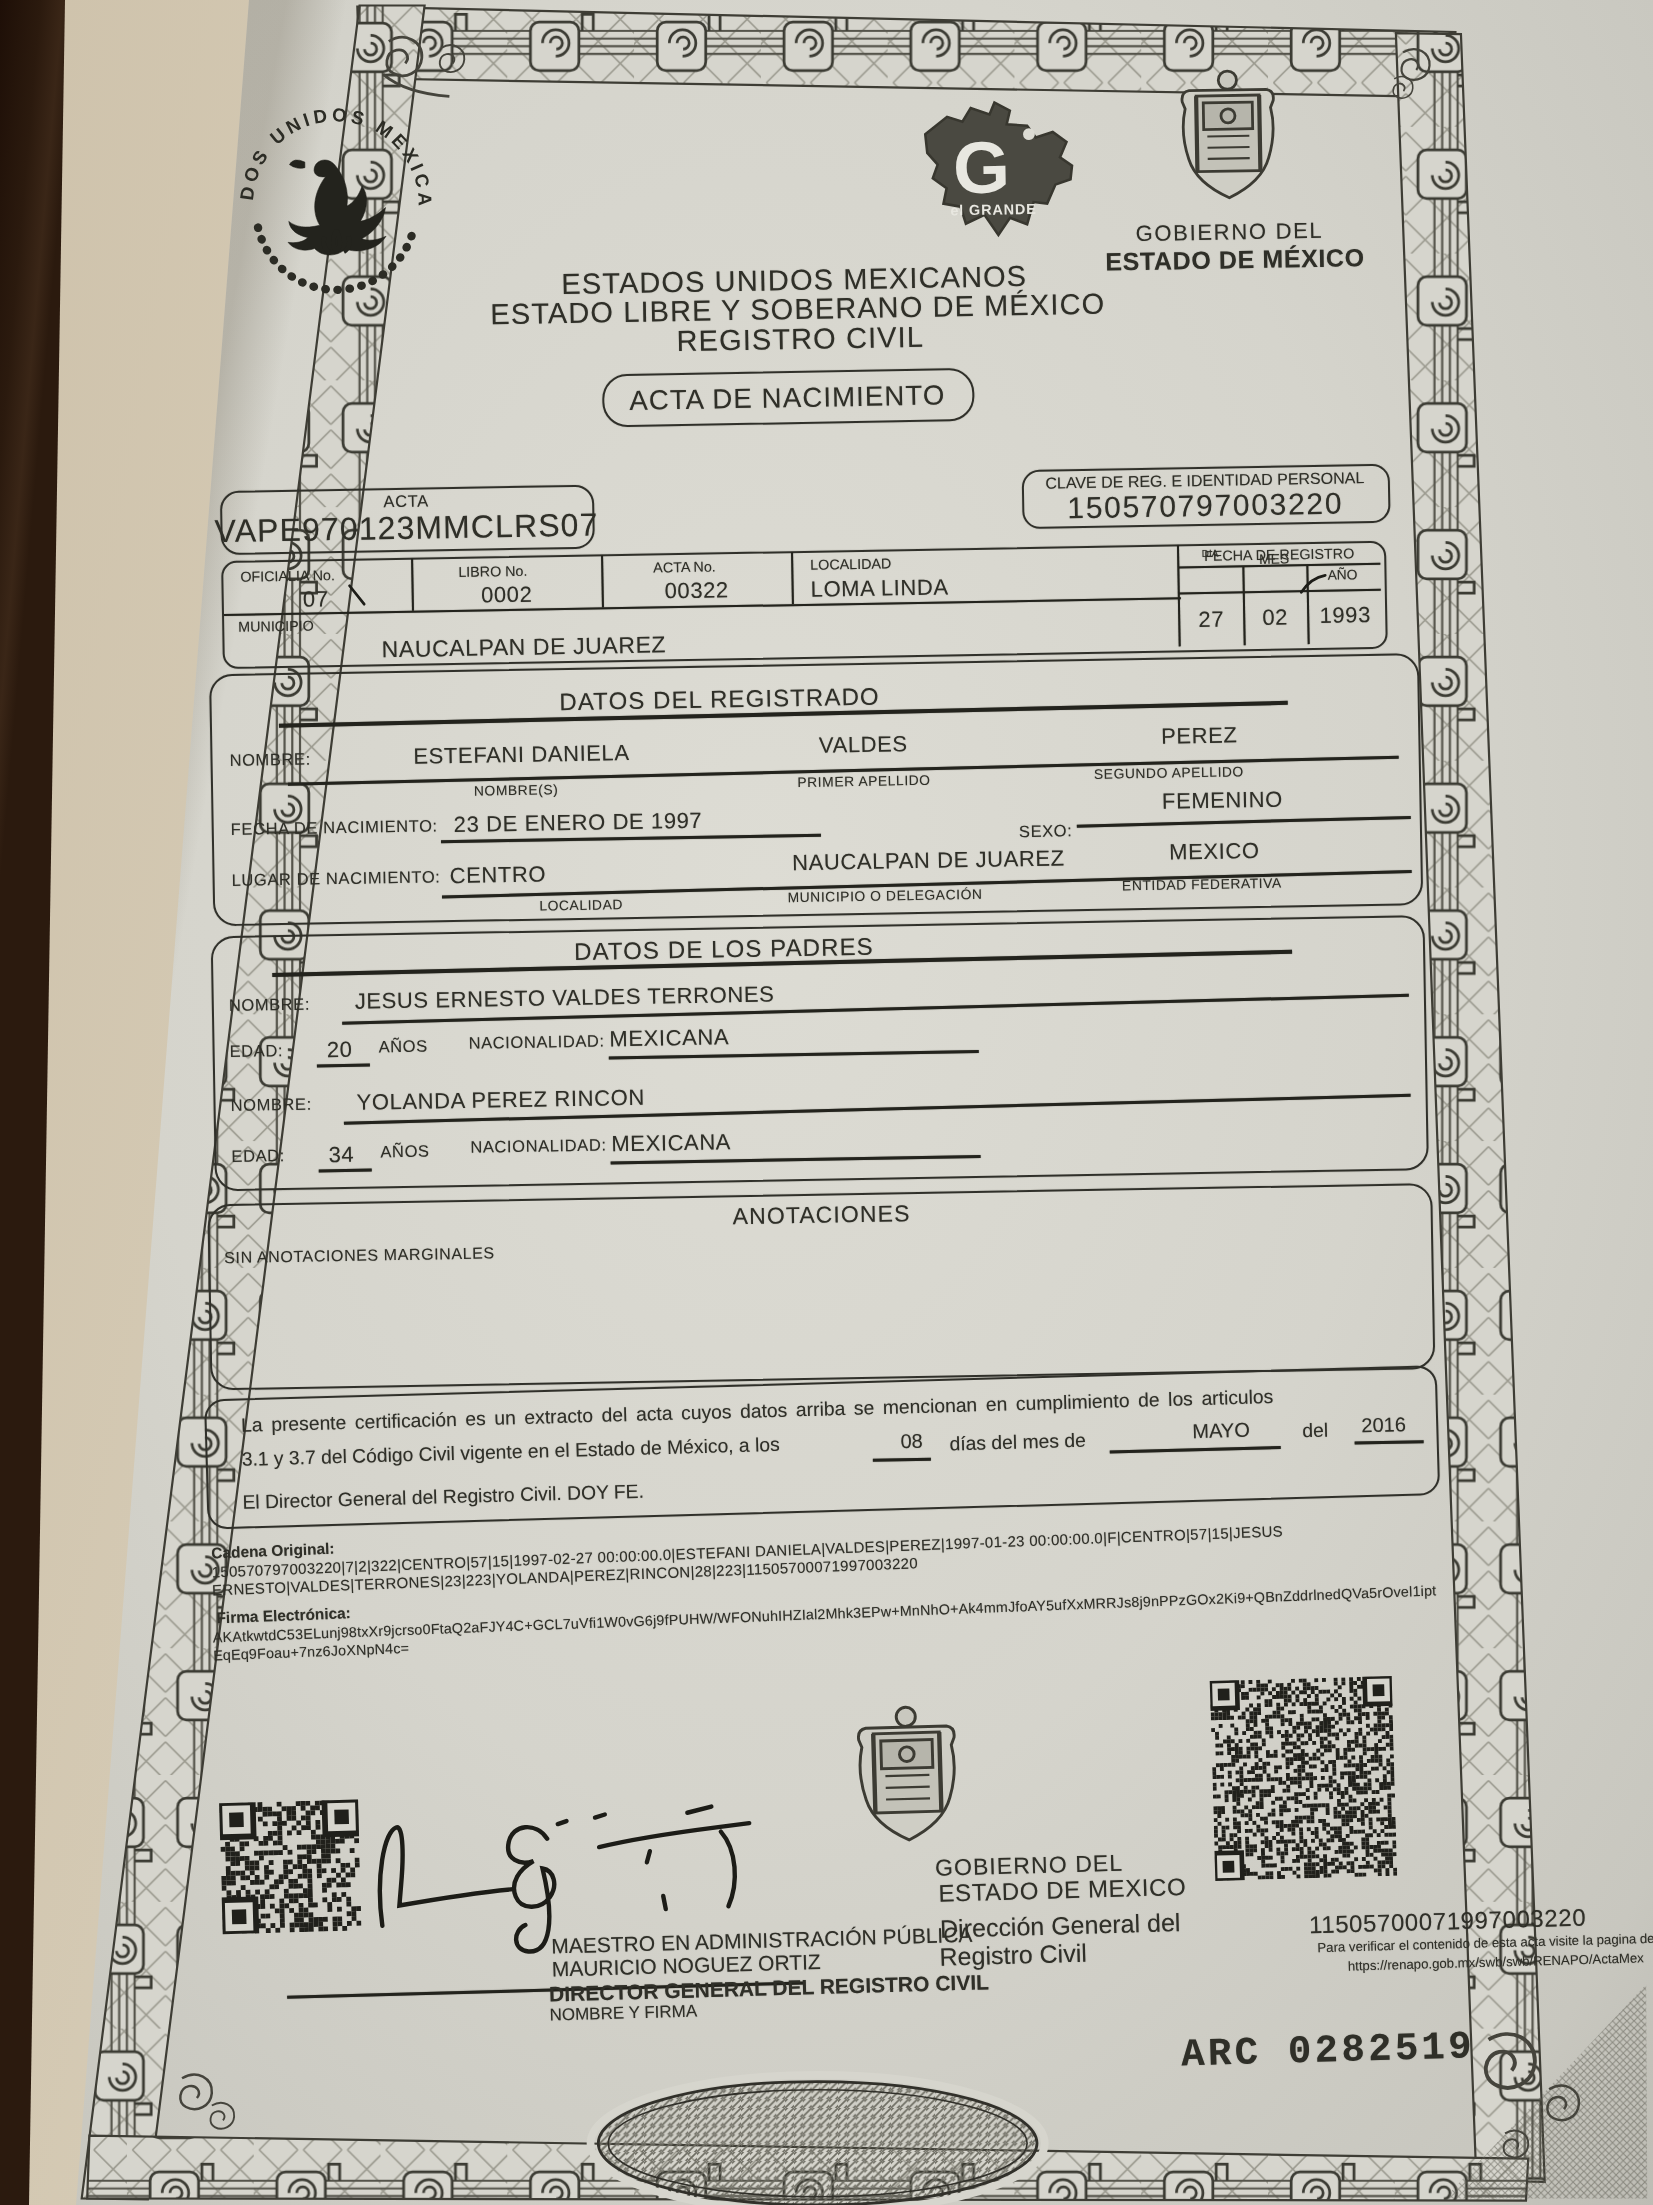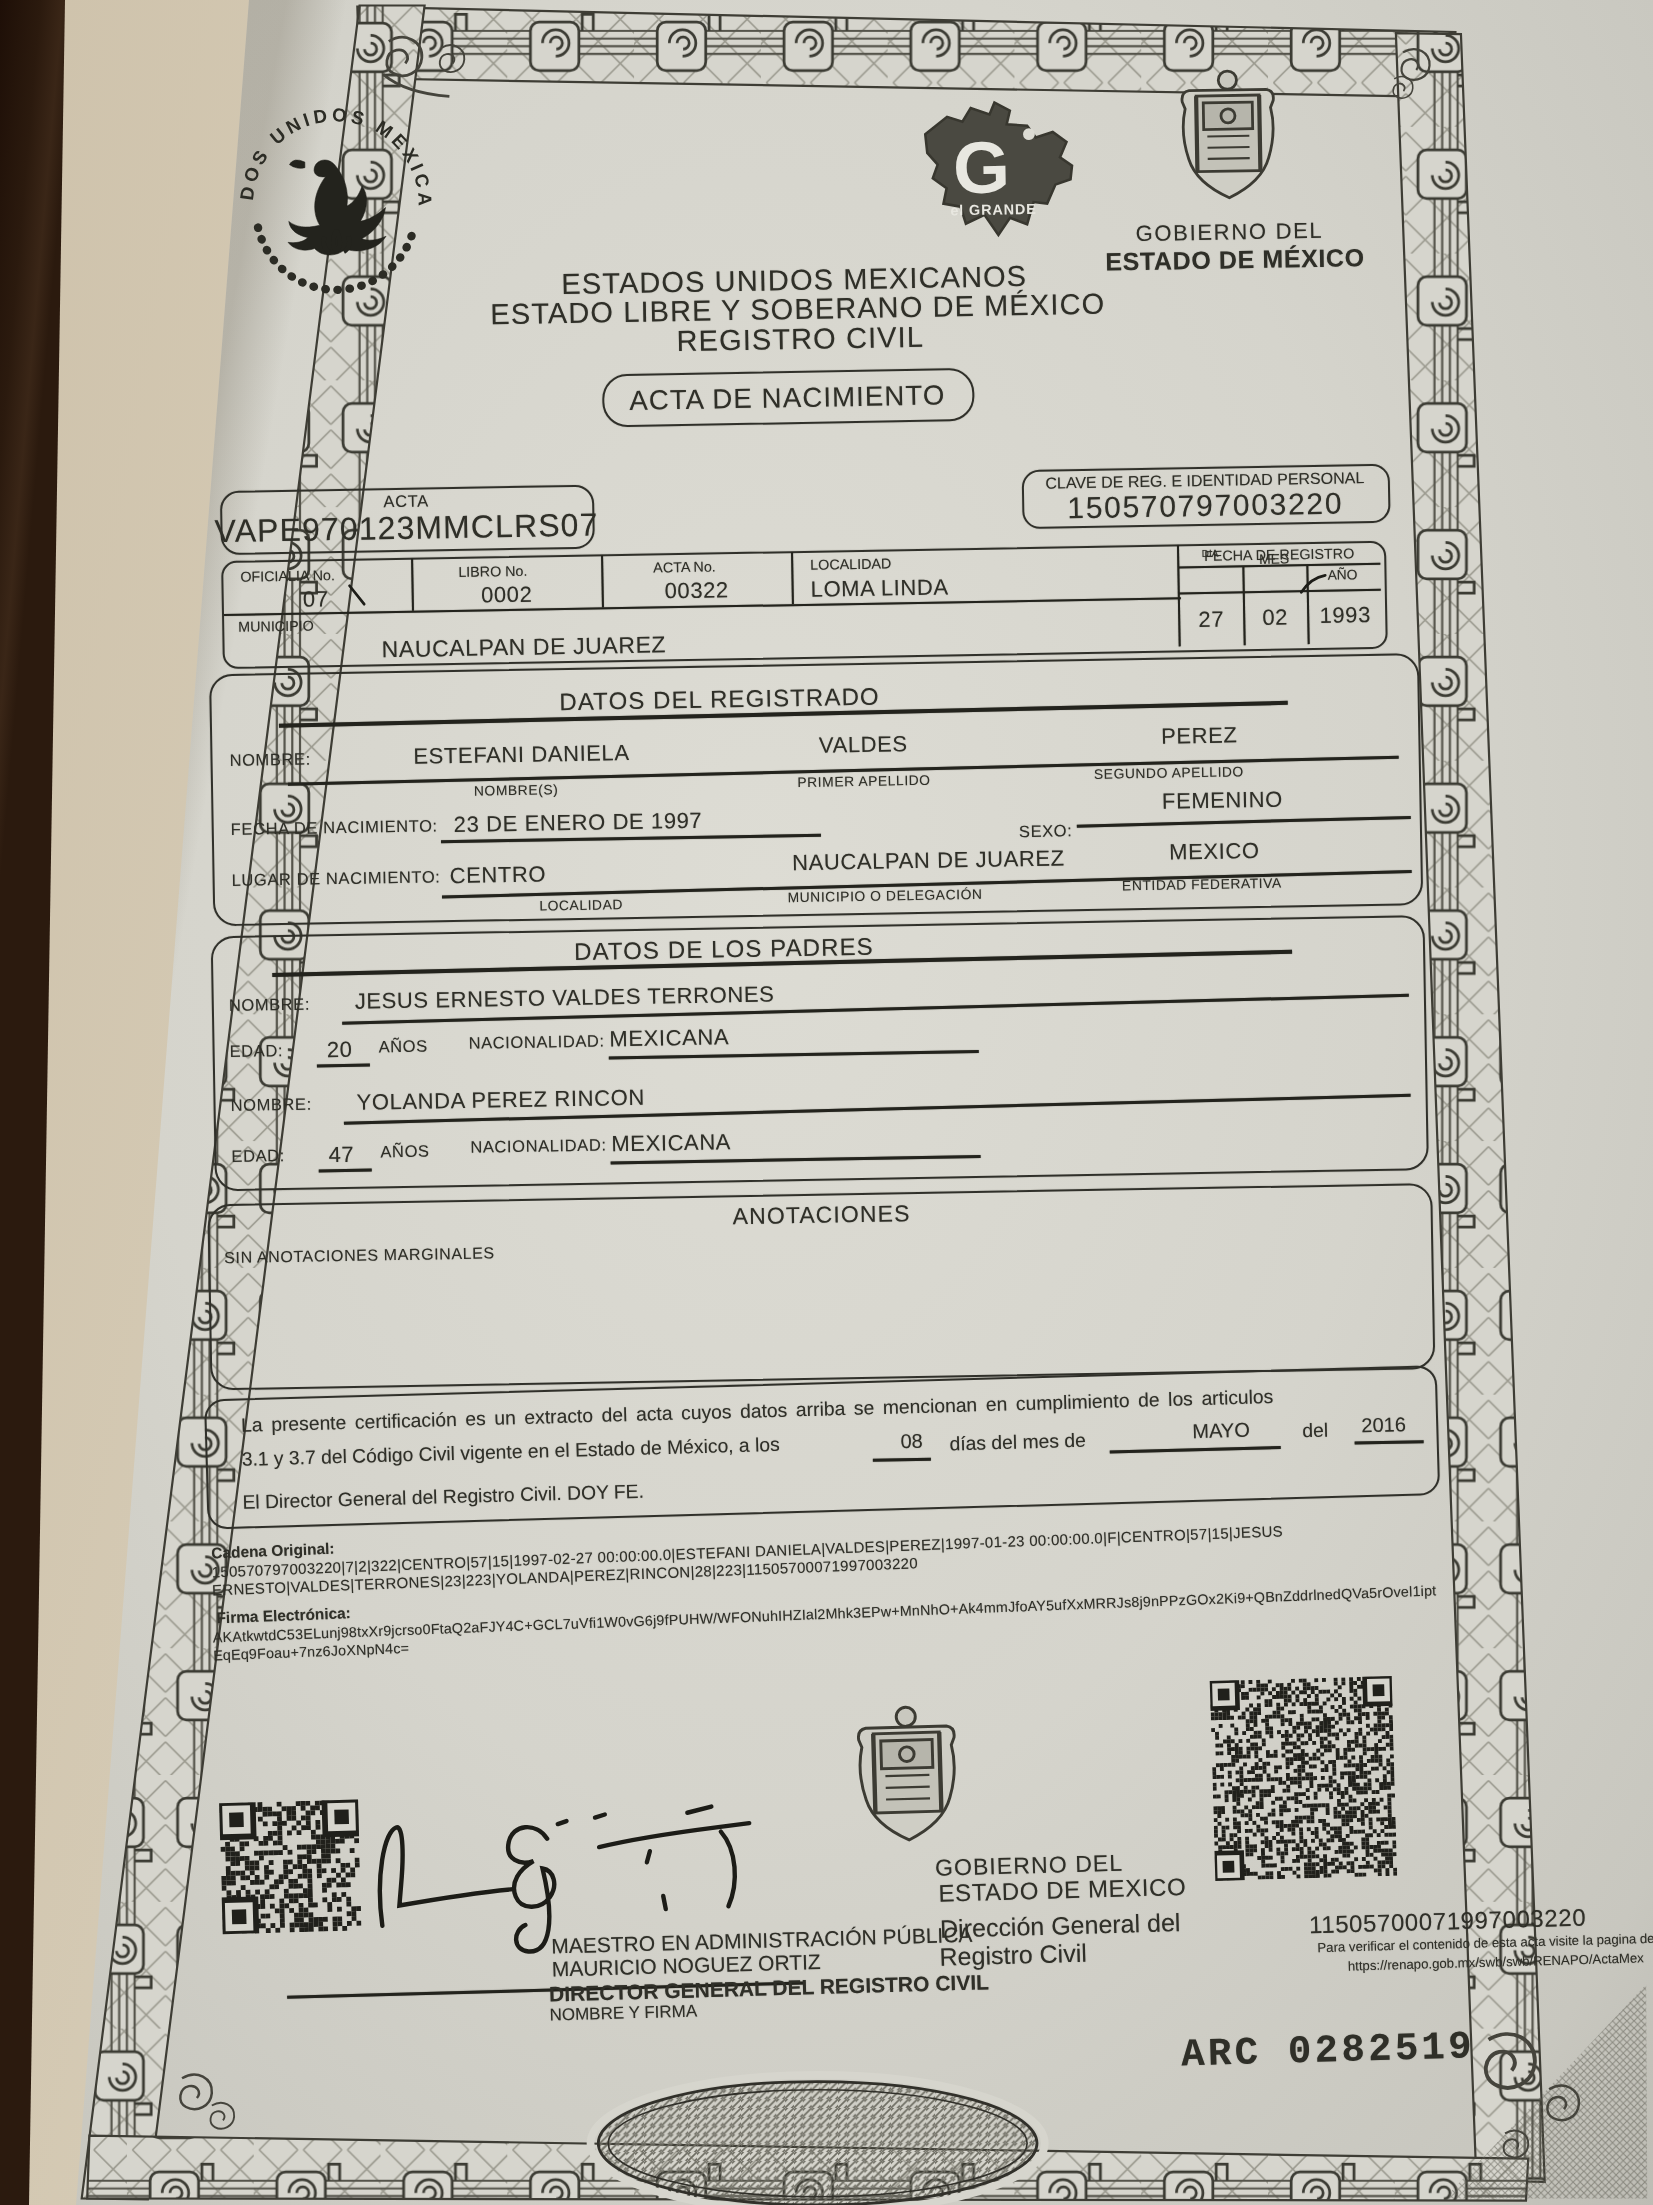--- a/index.html
+++ b/index.html
@@ -221,21 +221,21 @@
     <div class="abs ink ctr val" style="left:331px;top:1029px">20</div>
     <div class="abs ink lbl" style="left:370px;top:1030px">AÑOS</div>
     <div class="abs ink lbl" style="left:460px;top:1028px">NACIONALIDAD:</div>
     <div class="abs ink val" style="left:601px;top:1023px">MEXICANA</div>
     <div class="line" style="left:308px;top:1056px;width:53px"></div>
     <div class="line" style="left:600px;top:1053px;width:370px"></div>
     <div class="abs ink lbl" style="left:221px;top:1086px">NOMBRE:</div>
     <div class="abs ink val" style="left:347px;top:1082px">YOLANDA PEREZ RINCON</div>
     <div class="line" style="left:334px;top:1109px;width:1067px;transform:rotate(-.5deg)"></div>
     <div class="abs ink lbl" style="left:221px;top:1137px">EDAD:</div>
-    <div class="abs ink ctr val" style="left:331px;top:1134px">47</div>
+    <div class="abs ink ctr val" style="left:331px;top:1134px">34</div>
     <div class="abs ink lbl" style="left:370px;top:1135px">AÑOS</div>
     <div class="abs ink lbl" style="left:460px;top:1132px">NACIONALIDAD:</div>
     <div class="abs ink val" style="left:601px;top:1128px">MEXICANA</div>
     <div class="line" style="left:308px;top:1161px;width:53px"></div>
     <div class="line" style="left:600px;top:1158px;width:370px"></div>
 
     <div class="box" style="left:196px;top:1194px;width:1221px;height:182px;border-radius:23px"></div>
     <div class="abs ink ctr" style="left:810px;top:1202px;font-size:23px;letter-spacing:1.1px;white-space:nowrap">ANOTACIONES</div>
     <div class="abs ink" style="left:212px;top:1239px;font-size:16px;letter-spacing:0.6px">SIN ANOTACIONES MARGINALES</div>
 

